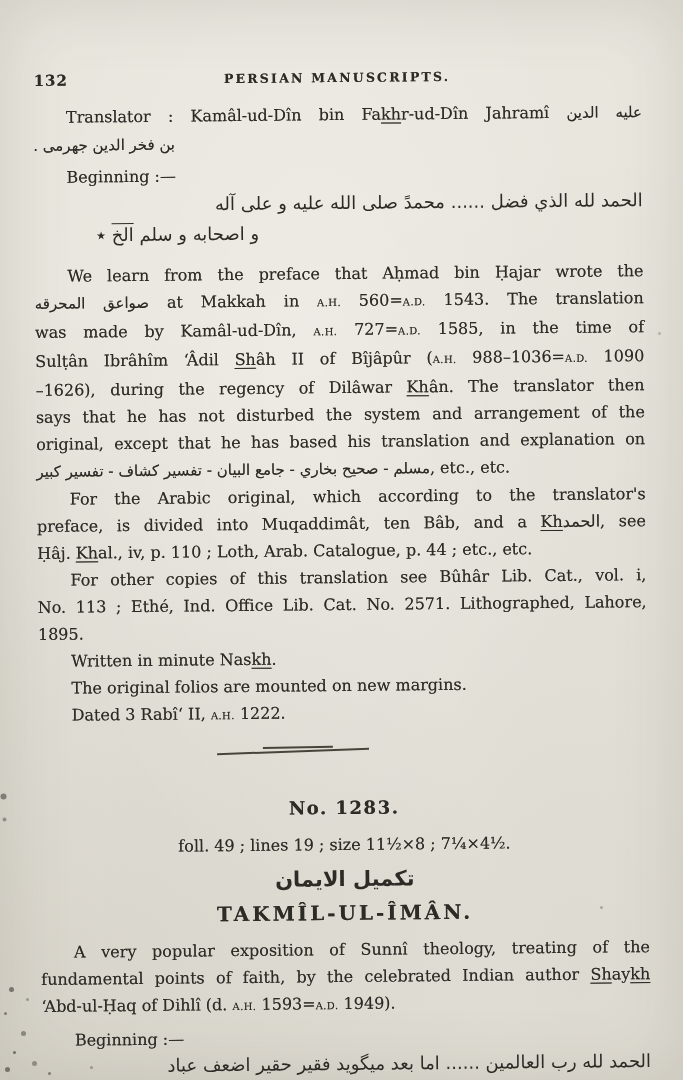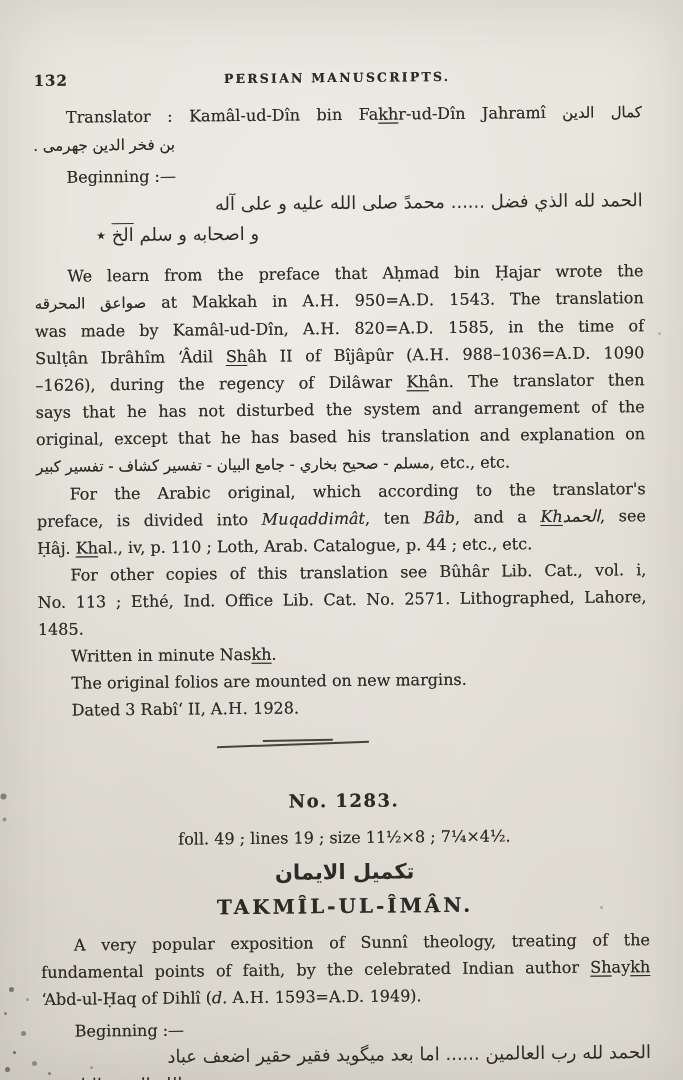--- a/index.html
+++ b/index.html
@@ -26,25 +26,25 @@
   }
   .header{position:relative;height:20px;margin-top:68px;}
   .pgnum{position:absolute;left:1px;top:1px;font-size:15px;font-weight:700;letter-spacing:1px;}
   .runtitle{
     position:absolute;left:50%;top:2px;transform:translateX(-50%);
     font-size:12.5px;font-weight:700;letter-spacing:2.2px;white-space:nowrap;
   }
   .bline{font-size:16px;line-height:27px;}
   .just{text-align:justify;text-align-last:justify;}
   .ind{text-indent:33px;}
-  .i{font-style:italic;}
+  .i{}
   .u{text-decoration:underline;text-underline-offset:2.5px;text-decoration-thickness:1px;}
   .i.u{text-decoration:underline;}
   .ol{text-decoration:overline;text-align:right;}
-  .sc{font-size:16px;letter-spacing:0.4px;}
+  .sc{font-size:10px;letter-spacing:0.4px;}
   .ar{font-family:"DejaVu Sans","Liberation Sans",sans-serif;font-size:15px;}
   .translator{margin-top:13px;font-size:16px;line-height:27px;text-align:justify;text-align-last:justify;text-indent:33px;}
   .arcont{direction:rtl;text-align:left;font-family:"DejaVu Sans",sans-serif;font-size:15px;line-height:26px;margin-top:1px;}
   .beginning{margin-top:5px;font-size:16px;line-height:27px;padding-left:33px;}
   .quote{direction:rtl;font-family:"DejaVu Sans","Liberation Sans",sans-serif;font-size:18px;line-height:30px;text-align:right;text-shadow:none;}
   .quote.cont{text-align:left;}
   .q1b{margin-left:62px;}
   .para1{margin-top:12px;}
   .divider{
     width:152px;height:2px;background:#474439;margin:22px 0 0 178px;
@@ -84,49 +84,49 @@
 <div class="page">
   <div class="speckles"></div>
   <div class="tilt">
 
     <div class="header">
       <span class="pgnum">132</span>
       <span class="runtitle">PERSIAN MANUSCRIPTS.</span>
     </div>
 
     <div>
-      <div class="translator"><span>Translator : Kamâl-ud-Dîn bin Fa</span><span class="u">kh</span><span>r-ud-Dîn Jahramî </span><span class="ar">كمال الدين</span></div>
+      <div class="translator"><span>Translator : Kamâl-ud-Dîn bin Fa</span><span class="u">kh</span><span>r-ud-Dîn Jahramî </span><span class="ar">عليه الدين</span></div>
       <div class="arcont">بن فخر الدين جهرمى .</div>
       <div class="beginning">Beginning :—</div>
       <div class="quote">الحمد لله الذي فضل ...... محمدً صلى الله عليه و على آله</div>
       <div class="quote cont q1b"><span>و اصحابه و سلم </span><span class="ol">الخ</span><span> ٭</span></div>
       <div class="para1">
           <div class="bline just ind"><span>We learn from the preface that Aḥmad bin Ḥajar wrote the</span></div>
-          <div class="bline just"><span class="ar">صواعق المحرقه</span><span> at Makkah in </span><span class="sc">A.H.</span><span> 950=</span><span class="sc">A.D.</span><span> 1543.  The translation</span></div>
-          <div class="bline just"><span>was made by Kamâl-ud-Dîn, </span><span class="sc">A.H.</span><span> 820=</span><span class="sc">A.D.</span><span> 1585, in the time of</span></div>
+          <div class="bline just"><span class="ar">صواعق المحرقه</span><span> at Makkah in </span><span class="sc">A.H.</span><span> 560=</span><span class="sc">A.D.</span><span> 1543.  The translation</span></div>
+          <div class="bline just"><span>was made by Kamâl-ud-Dîn, </span><span class="sc">A.H.</span><span> 727=</span><span class="sc">A.D.</span><span> 1585, in the time of</span></div>
           <div class="bline just"><span>Sulṭân Ibrâhîm ʻÂdil </span><span class="u">Sh</span><span>âh II of Bîjâpûr (</span><span class="sc">A.H.</span><span> 988–1036=</span><span class="sc">A.D.</span><span> 1090</span></div>
           <div class="bline just"><span>–1626), during the regency of Dilâwar </span><span class="u">Kh</span><span>ân.  The translator then</span></div>
           <div class="bline just"><span>says that he has not disturbed the system and arrangement of the</span></div>
           <div class="bline just"><span>original, except that he has based his translation and explanation on</span></div>
           <div class="bline"><span class="ar">مسلم - صحيح بخاري - جامع البيان - تفسير كشاف - تفسير كبير</span><span>, etc., etc.</span></div>
         </div>
       <div>
           <div class="bline just ind"><span>For the Arabic original, which according to the translator's</span></div>
           <div class="bline just"><span>preface, is divided into </span><span class="i">Muqaddimât</span><span>, ten </span><span class="i">Bâb</span><span>, and a </span><span class="i u">Kh</span><span class="i">الحمد</span><span>, see</span></div>
           <div class="bline"><span>Ḥâj. </span><span class="u">Kh</span><span>al., iv, p. 110 ; Loth, Arab. Catalogue, p. 44 ; etc., etc.</span></div>
         </div>
       <div>
           <div class="bline just ind"><span>For other copies of this translation see Bûhâr Lib. Cat., vol. i,</span></div>
           <div class="bline just"><span>No. 113 ; Ethé, Ind. Office Lib. Cat. No. 2571.  Lithographed, Lahore,</span></div>
-          <div class="bline"><span>1485.</span></div>
+          <div class="bline"><span>1895.</span></div>
         </div>
       <div>
           <div class="bline ind"><span>Written in minute Nas</span><span class="u">kh</span><span>.</span></div>
           <div class="bline ind"><span>The original folios are mounted on new margins.</span></div>
-          <div class="bline ind"><span>Dated 3 Rabîʻ II, </span><span class="sc">A.H.</span><span> 1928.</span></div>
+          <div class="bline ind"><span>Dated 3 Rabîʻ II, </span><span class="sc">A.H.</span><span> 1222.</span></div>
         </div>
     </div>
 
     <div class="divider"></div>
 
     <div>
       <div class="no-heading">No. 1283.</div>
       <div class="collation"><span>foll. 49 ; lines 19 ; size 11½×8 ; 7¼×4½.</span></div>
       <div class="title-ar">تكميل الايمان</div>
       <div class="title-roman">TAKMÎL-UL-ÎMÂN.</div>

